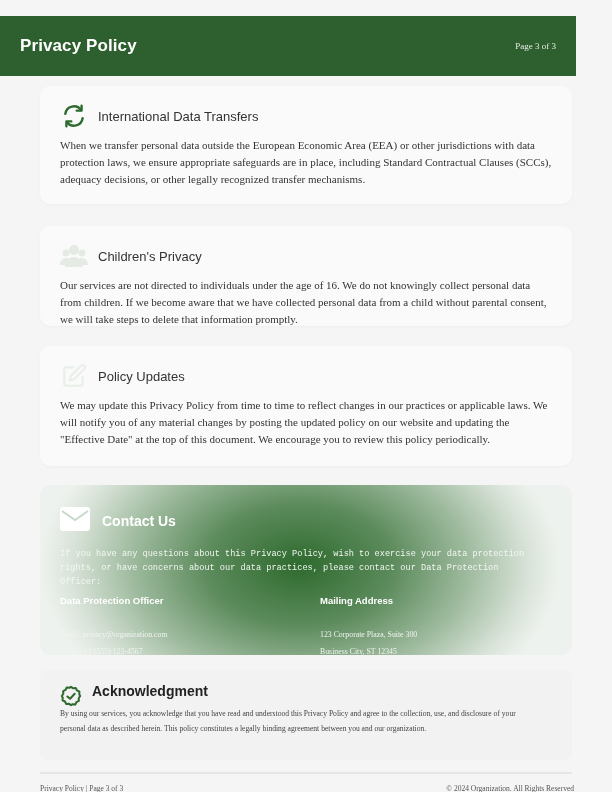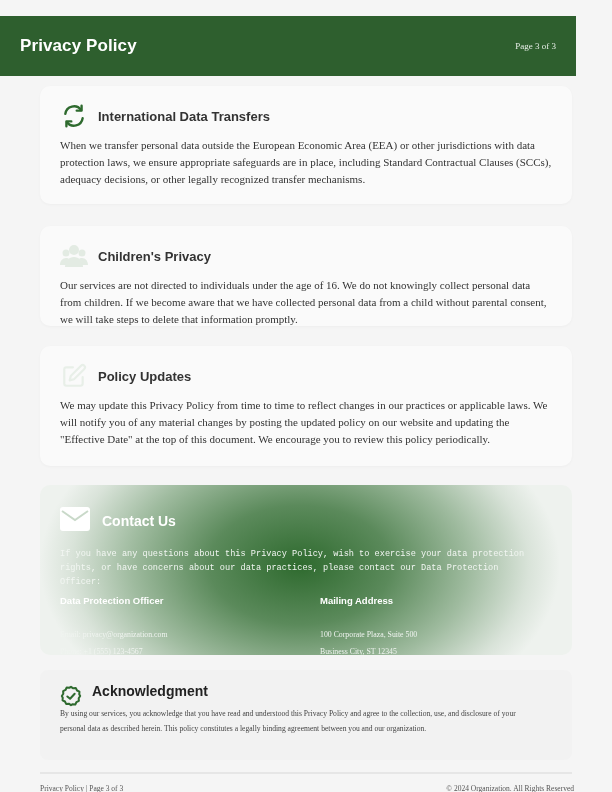--- a/index.html
+++ b/index.html
@@ -32,21 +32,21 @@
       border-radius: 10px;
       box-shadow: 0 1px 3px rgba(0,0,0,0.03);
     }
     .card-head {
       position: absolute; left: 20px; top: 16px;
       display: flex; align-items: center;
     }
     .card-icon { width: 28px; height: 28px; display: flex; align-items: center; justify-content: center; }
     .card-title {
       font-family: "Liberation Sans", sans-serif;
-      font-weight: bold; font-size: 13px; color: #333;
+      font-weight: normal; font-size: 13px; color: #333;
       margin-left: 10px;
     }
     .card-body {
       position: absolute; left: 20px; right: 20px;
       font-family: "Liberation Serif", serif;
       font-size: 11px; line-height: 17px; color: #333;
     }
     .contact {
       position: absolute; left: 40px; top: 485px; width: 532px; height: 170px;
       border-radius: 10px;
@@ -161,21 +161,21 @@
     <span class="contact-title">Contact Us</span>
   </div>
   <div class="contact-intro">If you have any questions about this Privacy Policy, wish to exercise your data protection rights, or have concerns about our data practices, please contact our Data Protection Officer:</div>
   <div class="contact-col" style="left:20px;">
     <div class="contact-col-head">Data Protection Officer</div>
     <div class="contact-line">Email: privacy@organization.com</div>
     <div class="contact-line">Phone: +1 (555) 123-4567</div>
   </div>
   <div class="contact-col" style="left:280px;">
     <div class="contact-col-head">Mailing Address</div>
-    <div class="contact-line">100 Corporate Plaza, Suite 500</div>
+    <div class="contact-line">123 Corporate Plaza, Suite 300</div>
     <div class="contact-line">Business City, ST 12345</div>
   </div>
 </div>
 
 <div class="ack">
   <span class="ack-icon">
     <svg width="22" height="22" viewBox="0 0 24 24" fill="none" stroke="#2e6a2e" stroke-width="2.2" stroke-linecap="round" stroke-linejoin="round">
       <path d="M12 2l2.4 1.6 2.9-.2 1.3 2.6 2.6 1.3-.2 2.9L22 12l-1.6 2.4.2 2.9-2.6 1.3-1.3 2.6-2.9-.2L12 22l-2.4-1.6-2.9.2-1.3-2.6-2.6-1.3.2-2.9L2 12l1.6-2.4-.2-2.9 2.6-1.3 1.3-2.6 2.9.2z"></path>
       <polyline points="8,12.5 11,15 16,9.5"></polyline>
     </svg>

